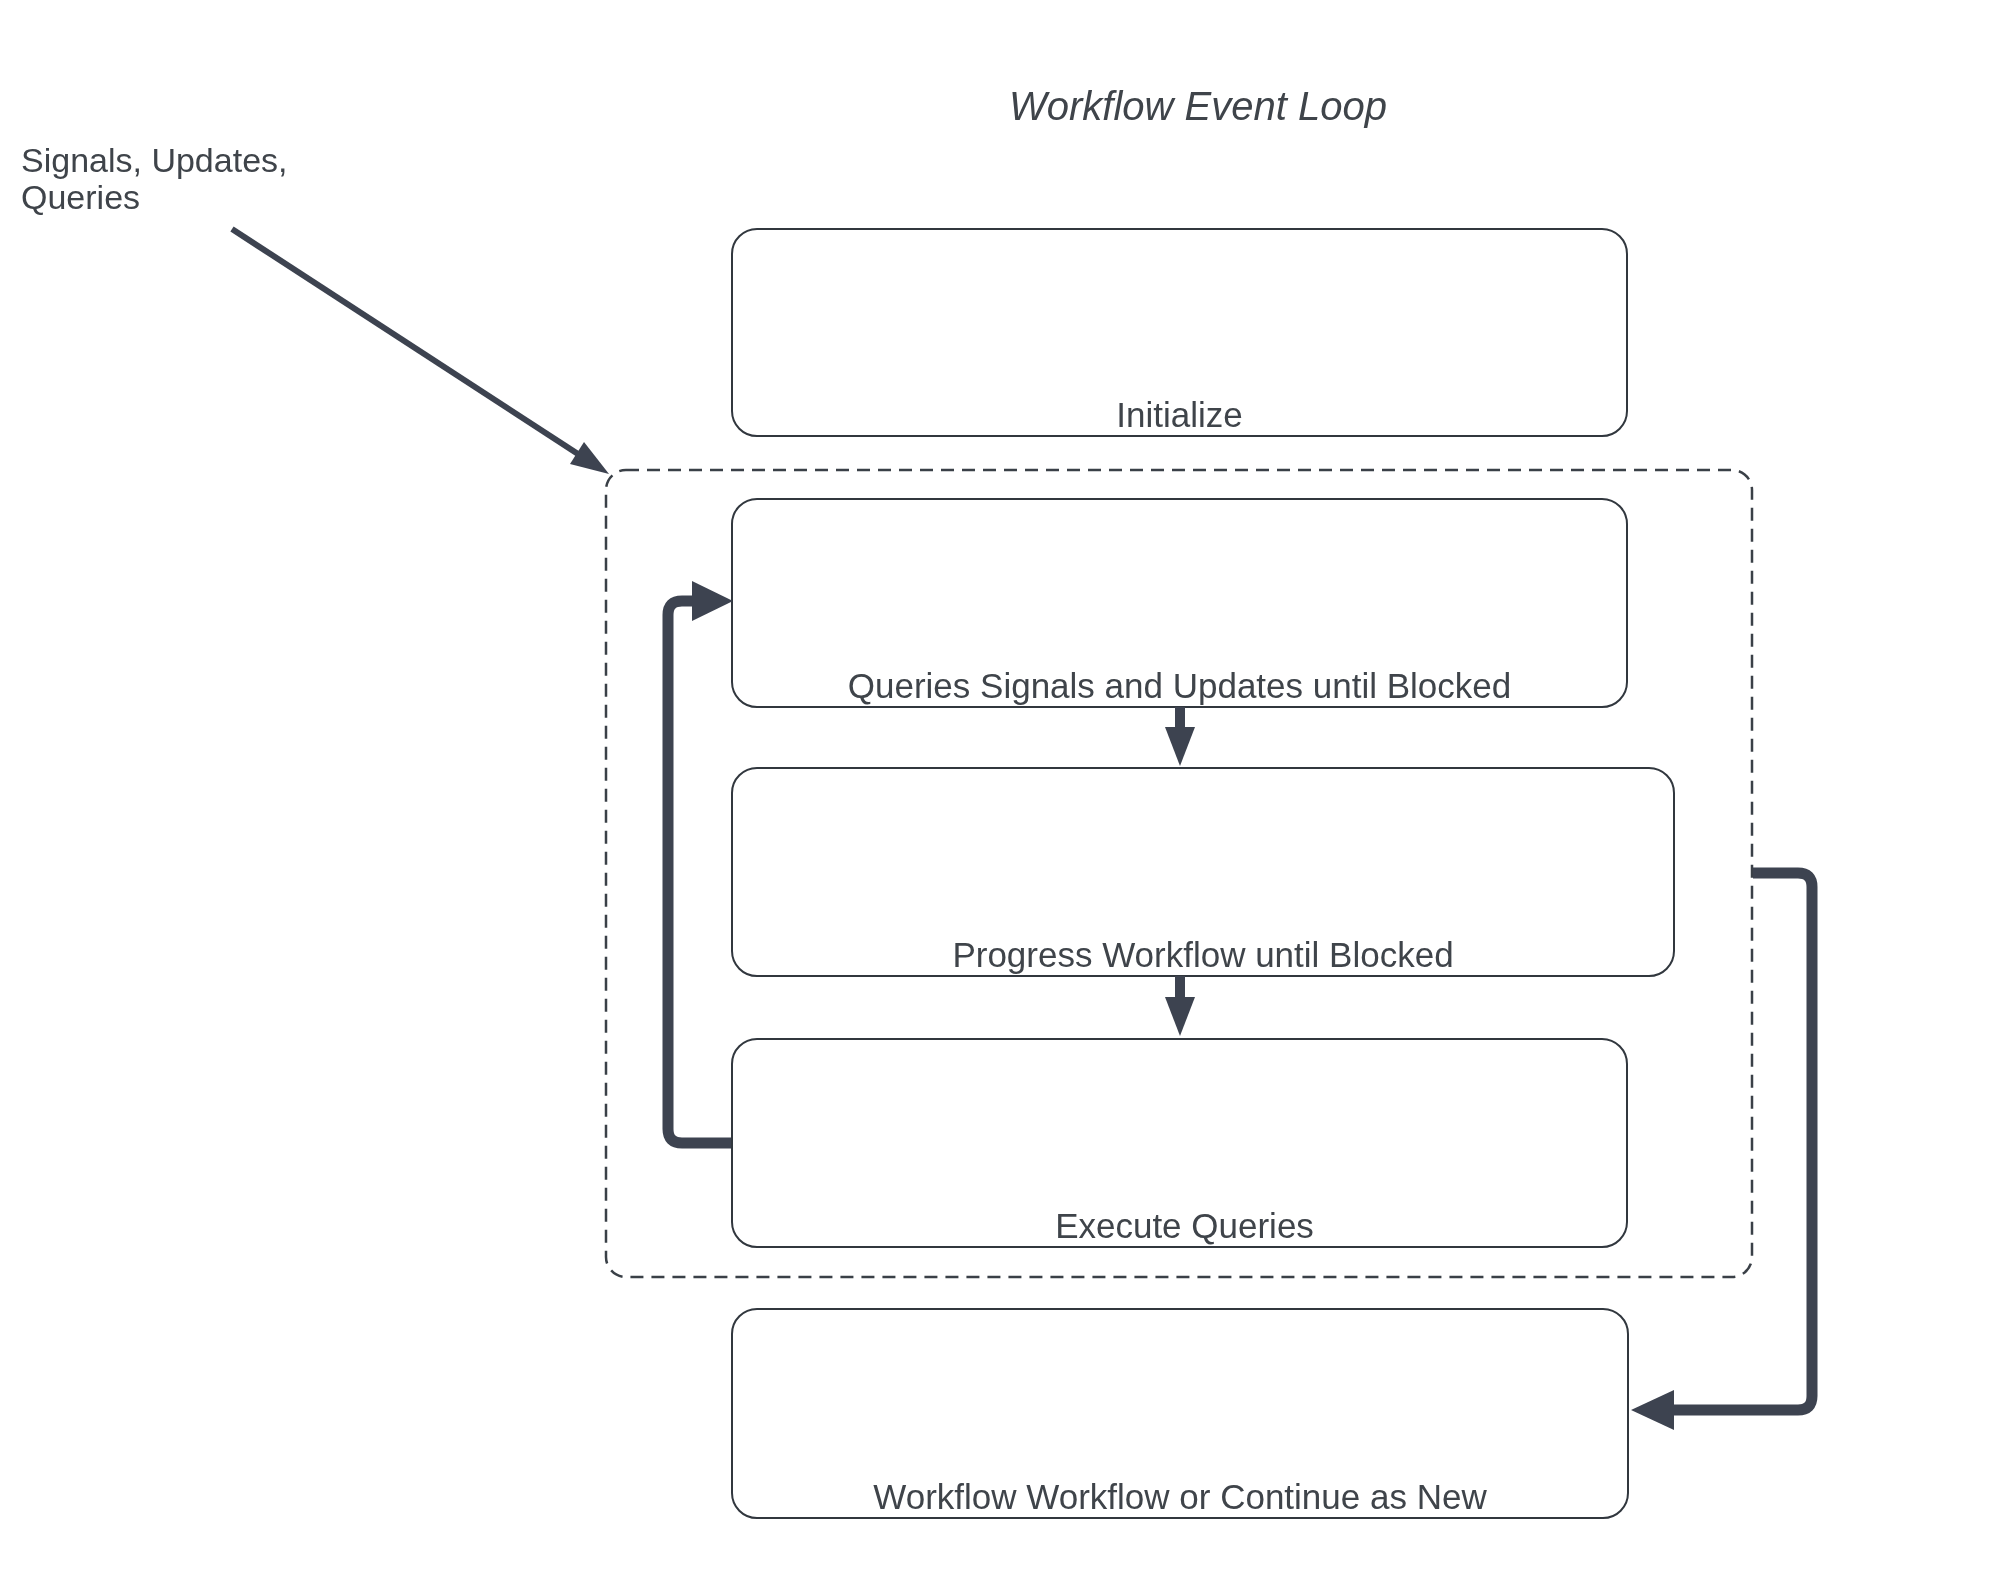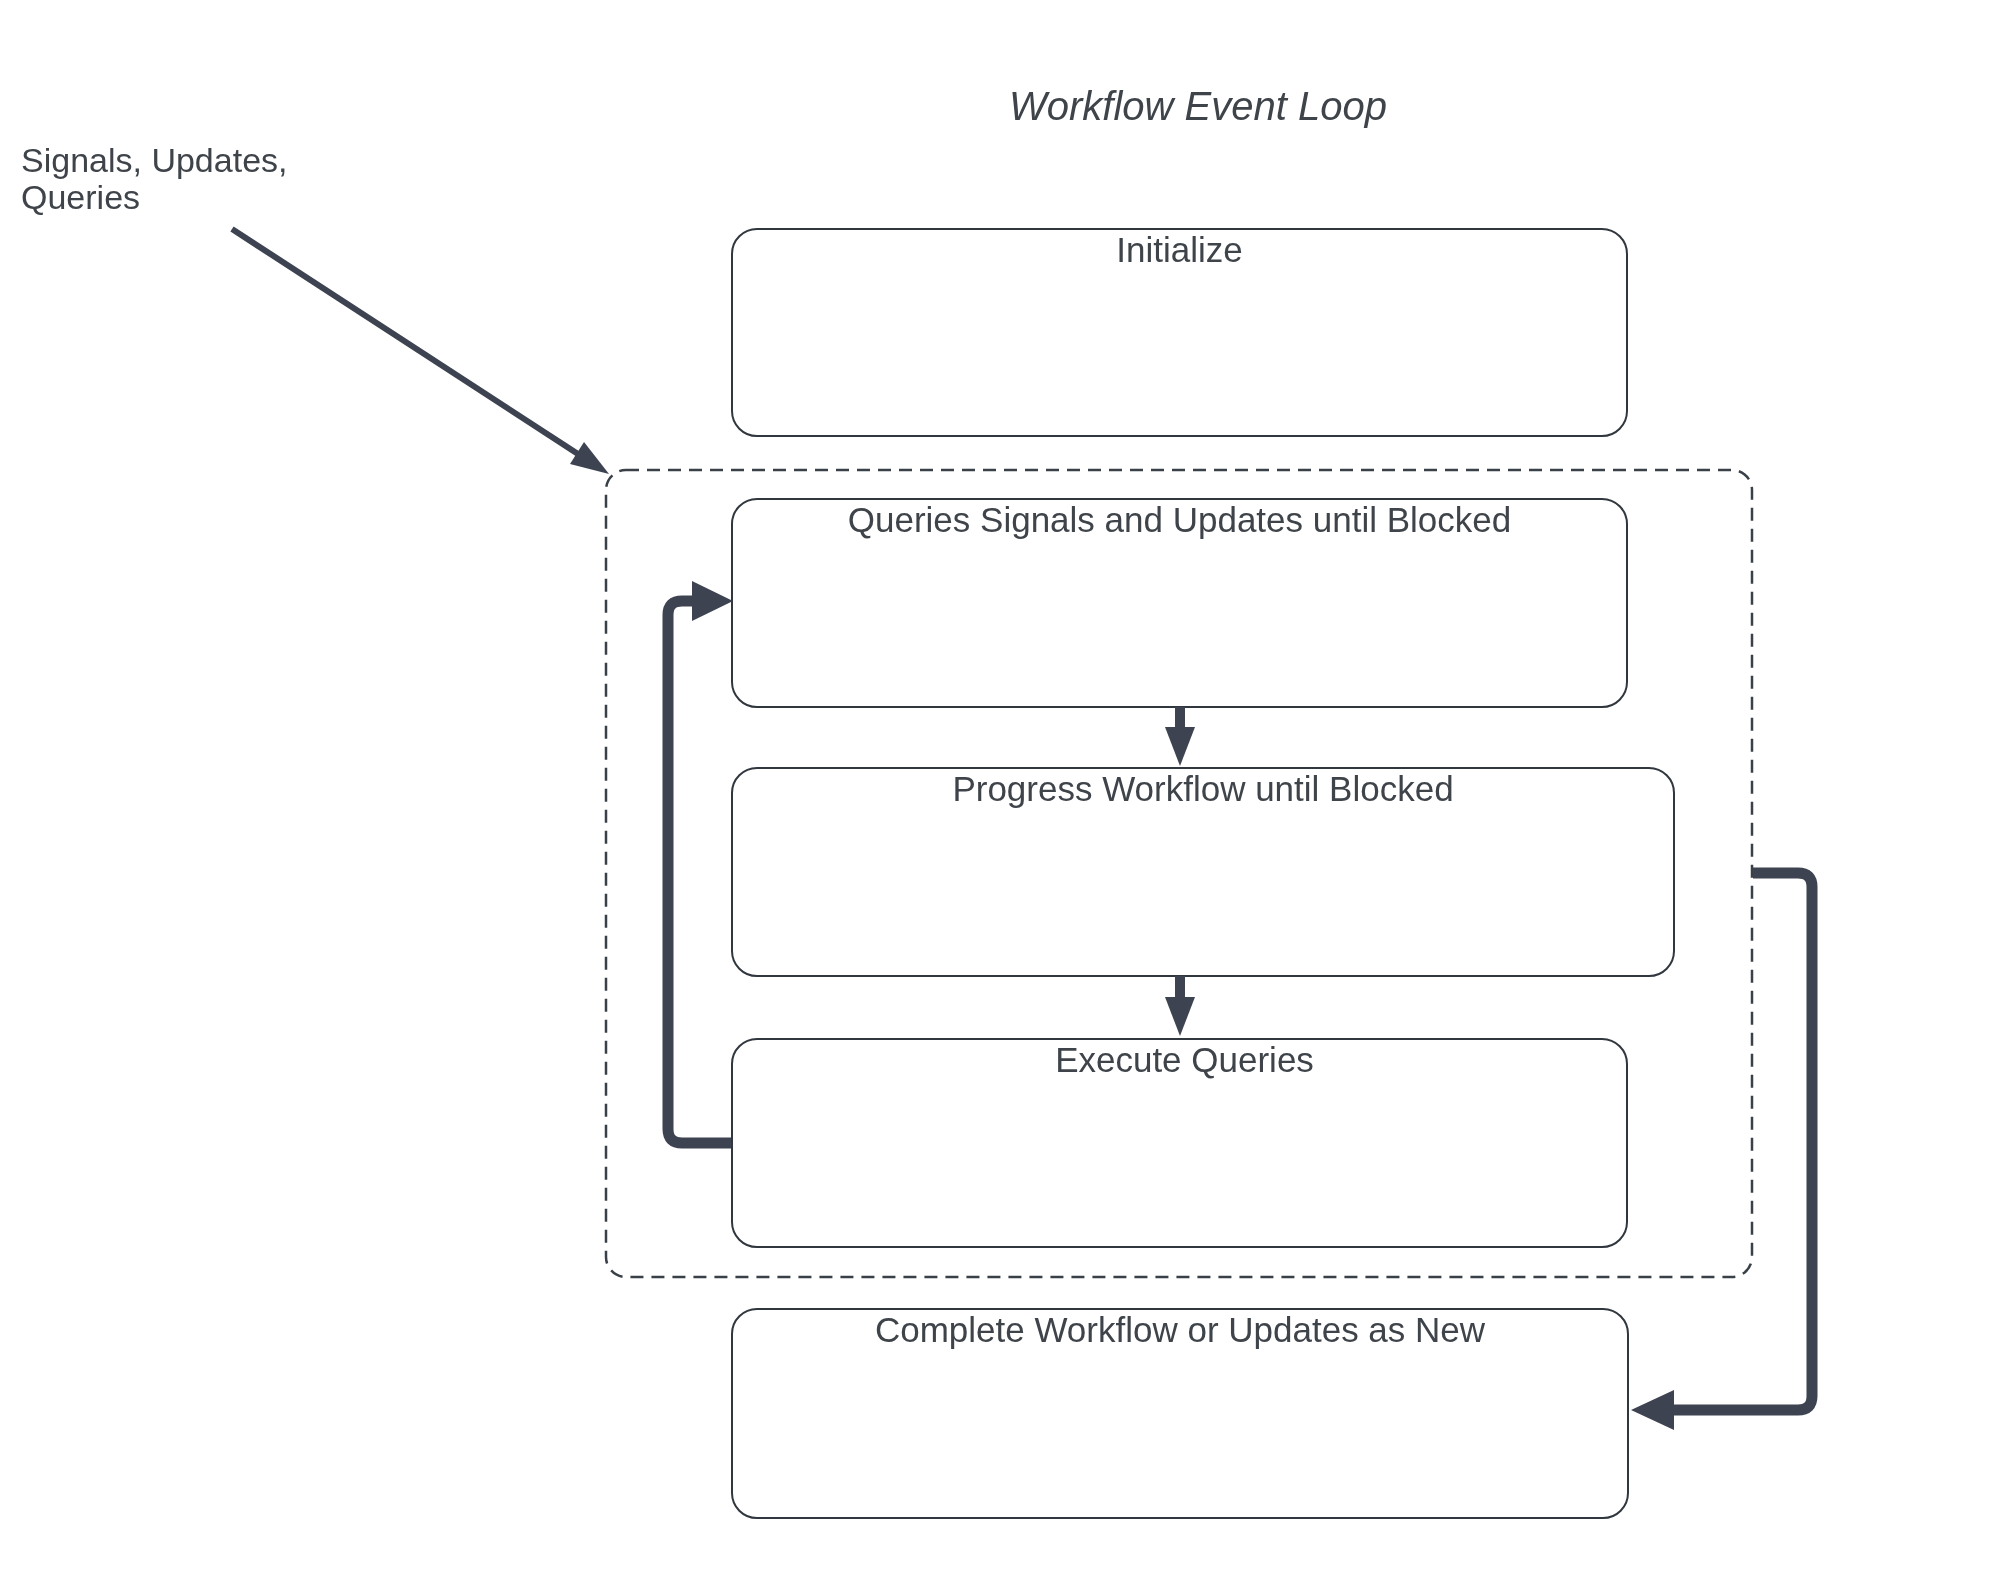--- a/index.html
+++ b/index.html
@@ -41,21 +41,21 @@
     color: var(--text);
   }
   .external-label span { display: block; }
   .node {
     position: absolute;
     box-sizing: border-box;
     border: 2px solid var(--box-border);
     border-radius: 26px;
     background: #ffffff;
     display: flex;
-    align-items: flex-start;
+    align-items: flex-end;
     justify-content: center;
     text-align: center;
     font-size: 35px;
     color: var(--text);
     z-index: 2;
   }
   #node-initialize        { left: 731px; top:  228px; width: 897px; height: 209px; }
   #node-progress-signals  { left: 731px; top:  498px; width: 897px; height: 210px; }
   #node-progress-workflow { left: 731px; top:  767px; width: 944px; height: 210px; }
   #node-execute-queries   { left: 731px; top: 1038px; width: 897px; height: 210px; padding-left: 10px; }
@@ -92,21 +92,21 @@
 
 <div class="node" id="node-progress-workflow">
   <span>Progress Workflow until Blocked</span>
 </div>
 
 <div class="node" id="node-execute-queries">
   <span>Execute Queries</span>
 </div>
 
 <div class="node" id="node-complete-workflow">
-  <span>Complete Workflow or Updates as New</span>
+  <span>Workflow Workflow or Continue as New</span>
 </div>
 
 <svg class="overlay" viewBox="0 0 2006 1576">
 
   <rect class="dashed-rect" x="606" y="470" width="1146" height="807" rx="20" stroke-width="2.5" stroke-dasharray="13 8"></rect>
 
   <g>
     <line class="arrow-stroke" x1="232" y1="229" x2="578" y2="454" stroke-width="6"></line>
     <polygon class="arrow-head" points="609,474 570,464 584,442"></polygon>
   </g>

